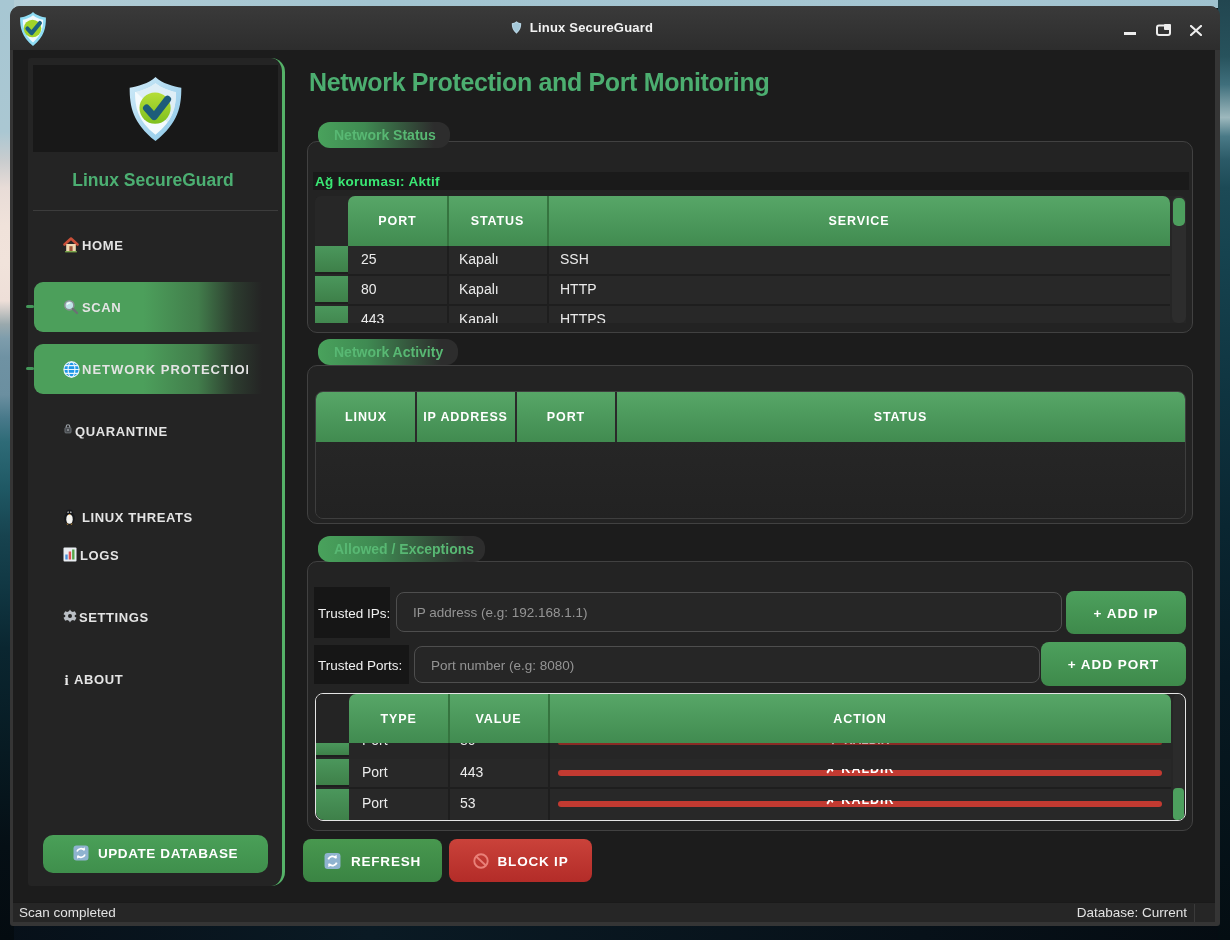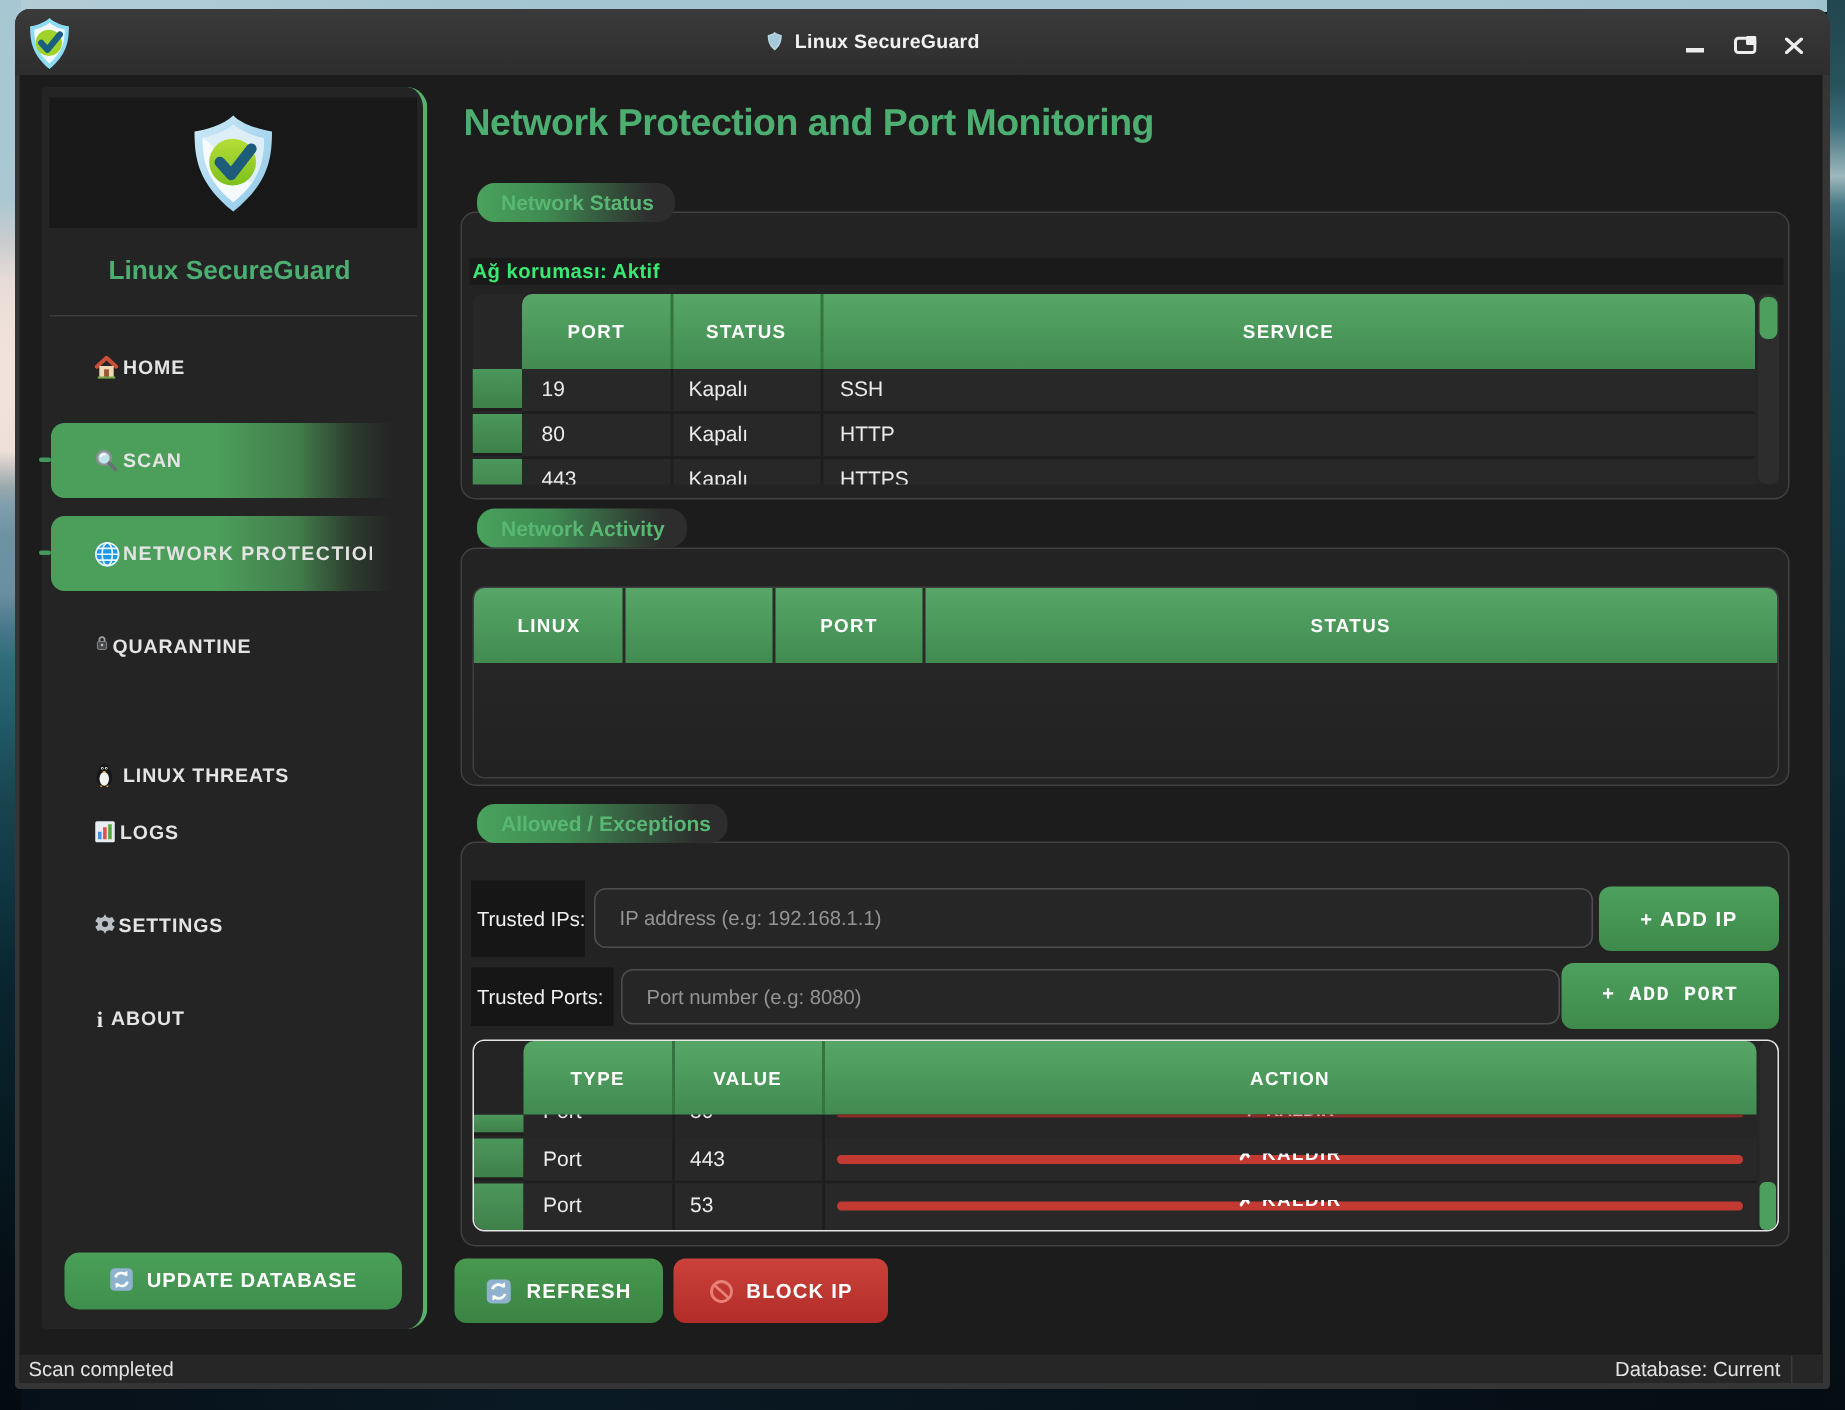--- a/index.html
+++ b/index.html
@@ -248,21 +248,21 @@
             <span>SERVICE</span>
           </div>
         <div class="gridv" style="left:99px;background:#35743f"></div>
         <div class="gridv" style="left:199px;background:#35743f"></div>
       </div>
 
       <div class="vcell" style="top:50px;height:28px"></div>
       <div class="vcell" style="top:80px;height:28px"></div>
       <div class="vcell" style="top:110px;height:28px"></div>
       <div class="trow" style="left:33px;top:50px;width:822px;height:30px;background:#282828;border-bottom:2px solid #1e1e1e;">
-        <span style="position:absolute;left:13px;top:5px">19</span>
+        <span style="position:absolute;left:13px;top:5px">25</span>
           <span style="position:absolute;left:111px;top:5px">Kapalı</span>
           <span style="position:absolute;left:212px;top:5px">SSH</span>
         <div class="gridv" style="left:99px"></div>
           <div class="gridv" style="left:199px"></div>
       </div>
       <div class="trow" style="left:33px;top:80px;width:822px;height:30px;background:#282828;border-bottom:2px solid #1e1e1e;">
         <span style="position:absolute;left:13px;top:5px">80</span>
           <span style="position:absolute;left:111px;top:5px">Kapalı</span>
           <span style="position:absolute;left:212px;top:5px">HTTP</span>
         <div class="gridv" style="left:99px"></div>
@@ -281,20 +281,23 @@
     </div>
   </div>
   <div class="glegend" style="left:318px;top:122px;width:132px;">Network Status</div>
 
   <div class="gbox" style="top:365px;height:159px;">
     <div style="position:absolute;left:7px;top:25px;width:871px;height:128px;background:#252525;border:1px solid #3e3e3e;border-radius:8px;overflow:hidden;">
       <div class="thead" style="left:0;top:0;width:869px;height:50px;">
         <div class="thcell" style="left:0;width:100px">
             <span>LINUX</span>
           </div>
+        <div class="thcell" style="left:100px;width:99px">
+            <span>IP ADDRESS</span>
+          </div>
         <div class="thcell" style="left:200px;width:100px">
             <span>PORT</span>
           </div>
         <div class="thcell" style="left:300px;width:569px">
             <span>STATUS</span>
           </div>
         <div class="gridv" style="left:99px;background:#2a2a2a"></div>
         <div class="gridv" style="left:199px;background:#2a2a2a"></div>
         <div class="gridv" style="left:299px;background:#2a2a2a"></div>
       </div>
@@ -313,21 +316,21 @@
     <div class="gbtn" style="left:758px;top:29px;width:120px;height:43px;">
         <span>+ ADD IP</span>
       </div>
 
     <div class="inlabel" style="left:6px;top:83px;width:95px;height:39px;">
         <span>Trusted Ports:</span>
       </div>
     <div class="infield" style="left:106px;top:84px;width:626px;height:37px;">
         <span>Port number (e.g: 8080)</span>
       </div>
-    <div class="gbtn" style="left:733px;top:80px;width:145px;height:44px;font-family:Liberation Mono, monospace;">
+    <div class="gbtn" style="left:733px;top:80px;width:145px;height:44px;">
         <span>+ ADD PORT</span>
       </div>
 
     <div style="position:absolute;left:7px;top:131px;width:871px;height:128px;background:#262626;border:1px solid #e5e5e5;border-radius:8px;overflow:hidden;">
       <div style="position:absolute;left:0;top:0;width:33px;height:49px;background:#242424;"></div>
       <div class="thead" style="left:33px;top:0;width:822px;height:49px;border-radius:7px 7px 0 0;">
         <div class="thcell" style="left:0;width:99px">
             <span>TYPE</span>
           </div>
         <div class="thcell" style="left:100px;width:99px">

